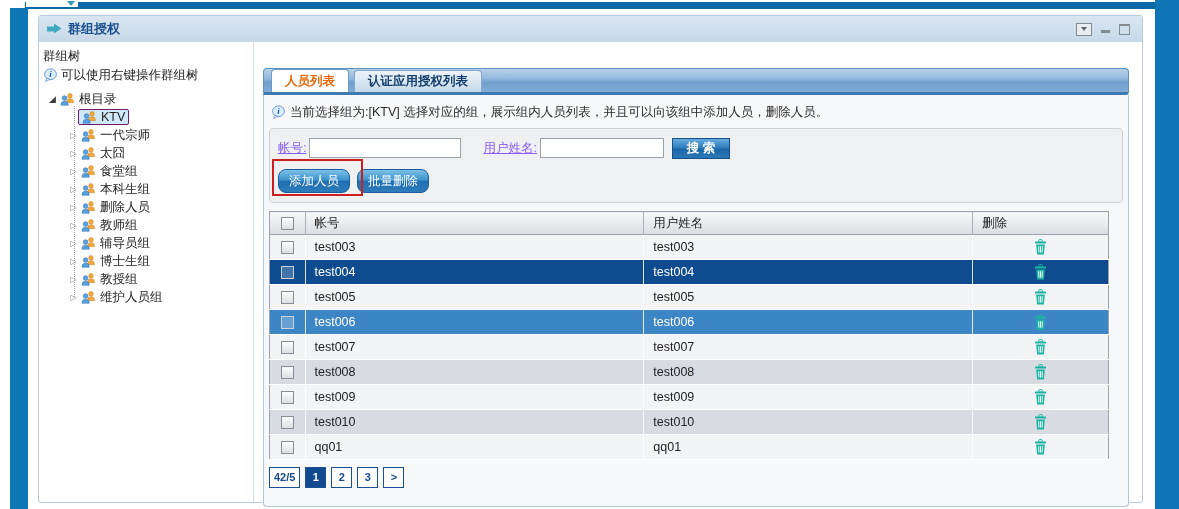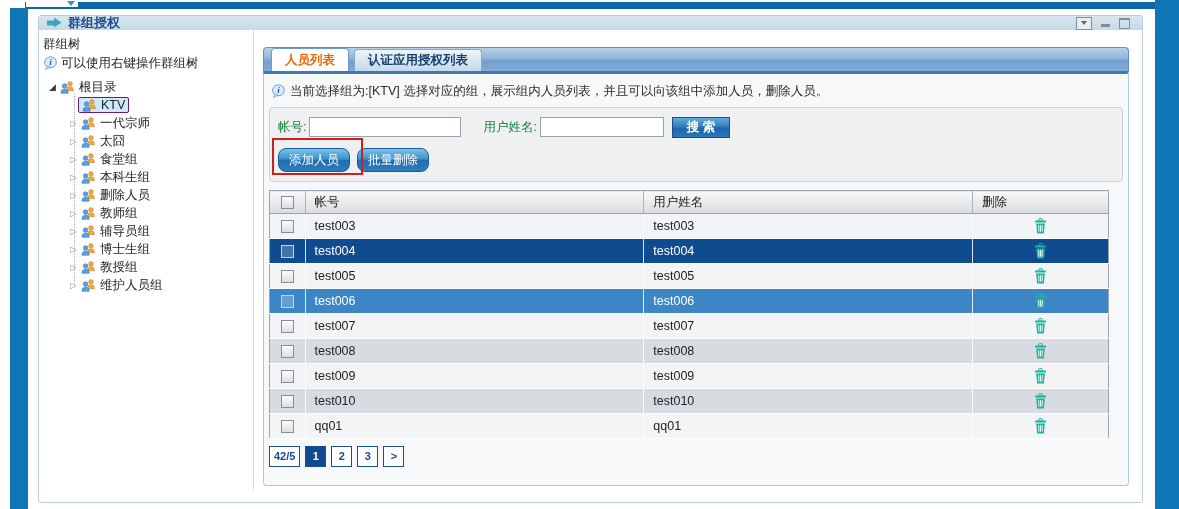--- a/index.html
+++ b/index.html
@@ -9,21 +9,21 @@
 
   
   .top-bar { position:absolute; left:25px; top:2px; width:1133px; height:7px; background:#0d68a7; }
   .strip-left { position:absolute; left:10px; top:8px; width:18px; height:501px; background:#0e76b4; }
   .strip-right { position:absolute; left:1155px; top:0; width:24px; height:509px; background:#0e76b4; }
   .top-tab { position:absolute; left:26px; top:0; width:52px; height:7px; background:#fff; display:flex; justify-content:flex-end; align-items:center; padding-right:3px; }
   .tri-down { width:0; height:0; border-left:4px solid transparent; border-right:4px solid transparent; border-top:5px solid #2e9ab4; }
 
   
   .panel { position:absolute; left:38px; top:15px; width:1105px; height:488px; background:#fff; border:1px solid #b9cdde; border-radius:3px; }
-  .panel-header { height:14px; background:linear-gradient(180deg,#d9e6f0,#c6d9e8); display:flex; align-items:center; padding:0 8px; border-radius:3px 3px 0 0; }
+  .panel-header { height:26px; background:linear-gradient(180deg,#d9e6f0,#c6d9e8); display:flex; align-items:center; padding:0 8px; border-radius:3px 3px 0 0; }
   .panel-title { font-weight:bold; font-size:13px; color:#1c4f8e; margin-left:6px; }
   .ph-spacer { flex:1; }
   .wc { display:flex; align-items:center; gap:9px; margin-right:4px; }
   .wc-box { width:16px; height:13px; border:1px solid #848b91; background:#e7edf1; display:flex; align-items:center; justify-content:center; }
   .wc-tri { width:0; height:0; border-left:3.5px solid transparent; border-right:3.5px solid transparent; border-top:4px solid #5d6469; }
   .wc-min { width:9px; height:3px; border-bottom:3px solid #848b91; margin-top:5px; }
   .wc-max { width:11px; height:11px; border:1px solid #848b91; border-top:2px solid #848b91; background:transparent; }
   .panel-body { display:flex; height:460px; }
 
   
@@ -37,32 +37,32 @@
   .tree-children::before { content:""; position:absolute; left:33px; top:-2px; bottom:9px; border-left:1px dotted #a8a8a8; }
   .tree-child { padding-left:27px; position:relative; }
   .expander { width:11px; font-size:8px; color:#8a8a8a; text-align:center; flex:0 0 11px; }
   .expander.exp-root { color:#3c3c3c; font-size:9px; }
   .expander.exp-hidden { visibility:hidden; }
   .tree-label { margin-left:3px; white-space:nowrap; }
   .tree-sel { display:flex; align-items:center; background:#cfe9fb; border:1px solid #701a75; border-radius:2px; padding:0 3px 0 1px; margin-left:-1px; }
   .gicon { flex:0 0 17px; margin-left:1px; }
 
   
-  .main { flex:1; padding:17px 13px 0 9px; }
+  .main { flex:1; padding:26px 13px 0 9px; }
   .tabstrip { height:27px; background:linear-gradient(180deg,#b7d1e7 0%,#92b8db 42%,#6f9fce 58%,#84acd5 100%); border:1px solid #5e92c3; border-bottom:3px solid #3d7ab2; border-radius:4px 4px 3px 0; display:flex; align-items:flex-end; padding-left:7px; }
   .tab { height:22px; display:flex; align-items:center; padding:0 13px; font-weight:bold; font-size:12.5px; border-radius:4px 4px 0 0; margin-right:5px; cursor:pointer; }
   .tab-active { background:#fff; border:1px solid #6b9cc8; border-bottom:none; color:#e8690a; height:23px; }
   .tab-inactive { background:linear-gradient(180deg,#eef4f9,#c6d9e9); border:1px solid #7fa9cf; border-bottom:none; color:#16406f; }
   .content { border:1px solid #b0c8dc; border-top:none; background:#f7f8f9; border-radius:0 0 4px 4px; height:412px; padding:0 4px; }
 
   .info-line { display:flex; align-items:center; gap:4px; padding:9px 3px 7px; color:#2b2b2b; }
 
   .fieldset { border:1px solid #ccd3d8; background:#eef0f2; border-radius:4px; padding:7px 8px 8px; margin:0 1px; }
   .form-row { display:flex; align-items:center; height:24px; }
-  .form-row label { color:#15803d; }
+  .form-row label { color:#8b5cf6;text-decoration:underline; }
   .inp { height:20px; border:1px solid #9ba2a9; background:#fff; margin-left:3px; padding:0 3px; font-size:12px; font-family:inherit; }
   .inp-account { width:152px; }
   .inp-name { width:124px; margin-right:8px; }
   .lbl-name { margin-left:22px; }
   .btn-search { width:58px; height:21px; background:linear-gradient(180deg,#63aadd 0%,#2f7cba 48%,#1b66a8 52%,#2a77b6 100%); border:1px solid #174f86; color:#fff; font-weight:bold; font-size:12.5px; cursor:pointer; font-family:inherit; }
   .btn-row { display:flex; align-items:center; margin-top:8px; height:26px; }
   .pill { height:24px; padding:0 10px; border-radius:8px; border:1px solid #1a5c9e; background:linear-gradient(180deg,#7cc0e8 0%,#3e93cc 45%,#1f6fb2 52%,#2f7cba 100%); color:#fff; font-size:12.5px; cursor:pointer; font-family:inherit; }
   .add-wrap { position:relative; margin-right:7px; }
   .red-box { position:absolute; inset:-10px -13px -3px -6px; border:2px solid #cc1f1f; pointer-events:none; }
 

